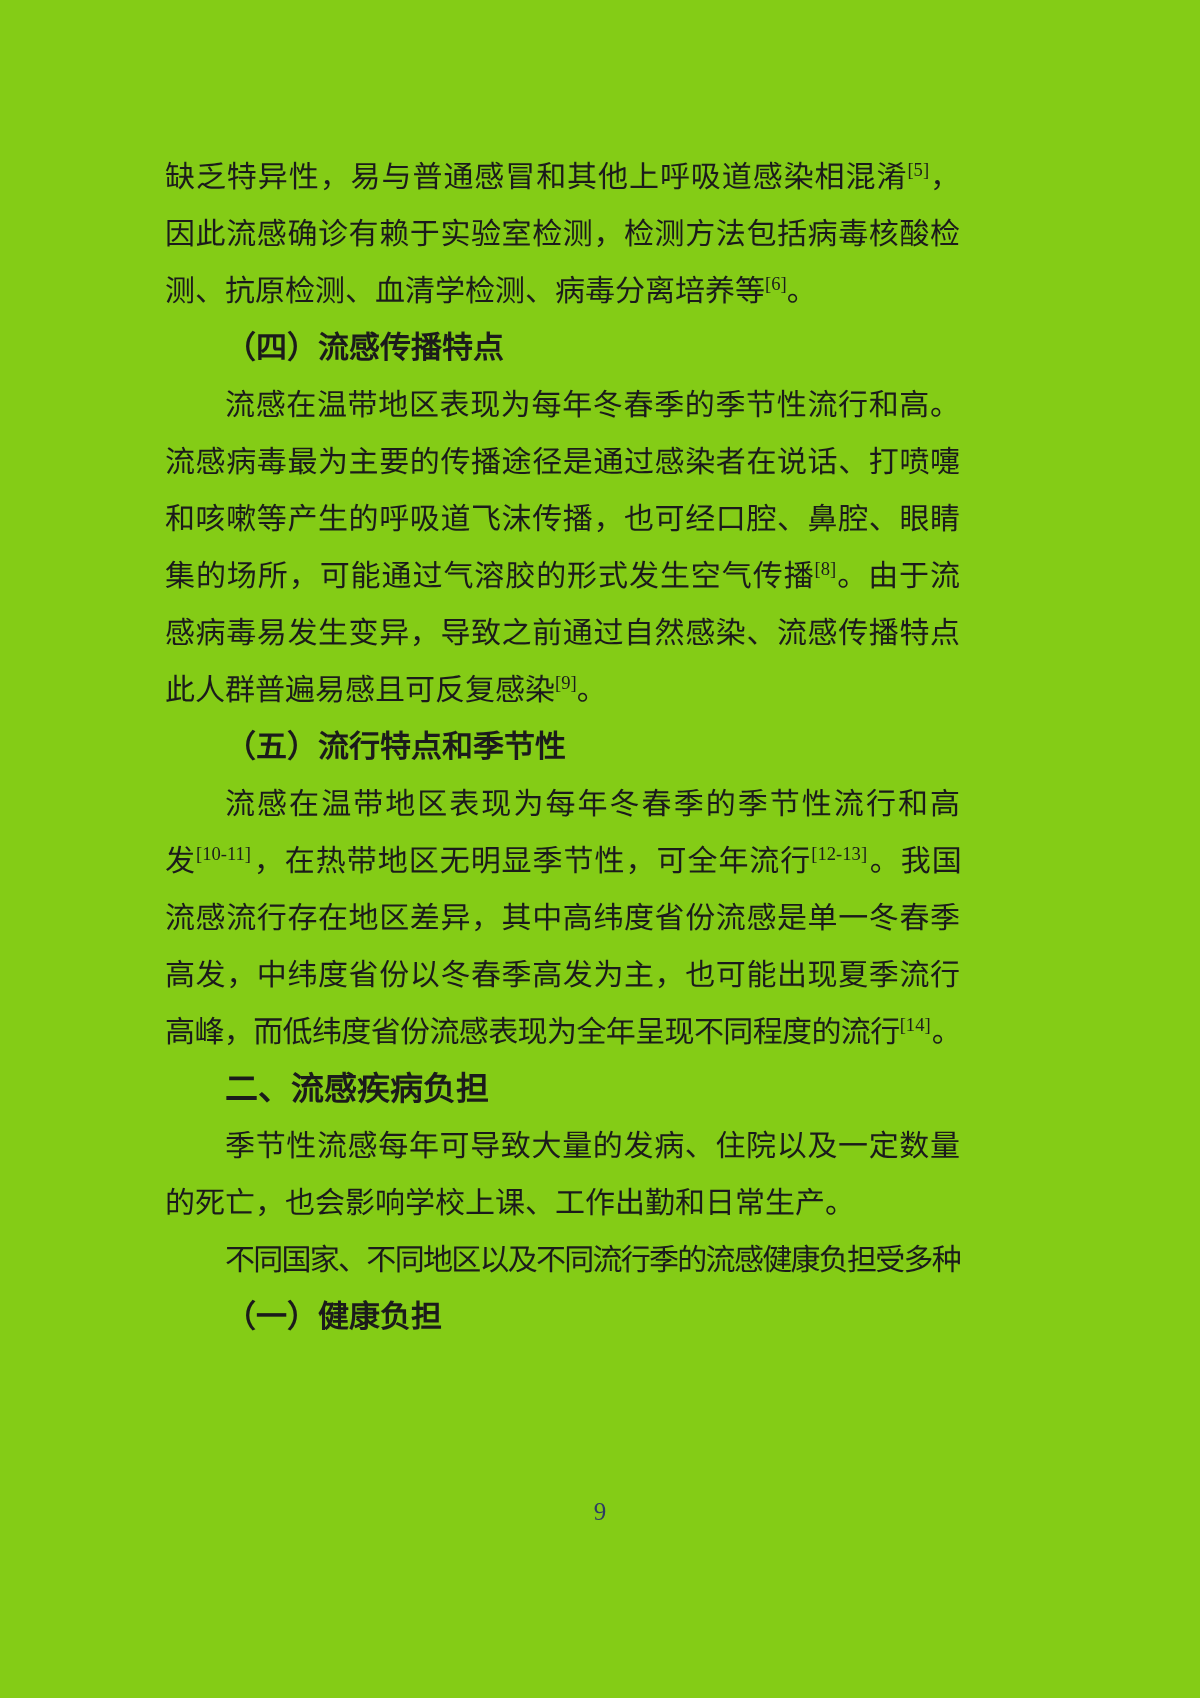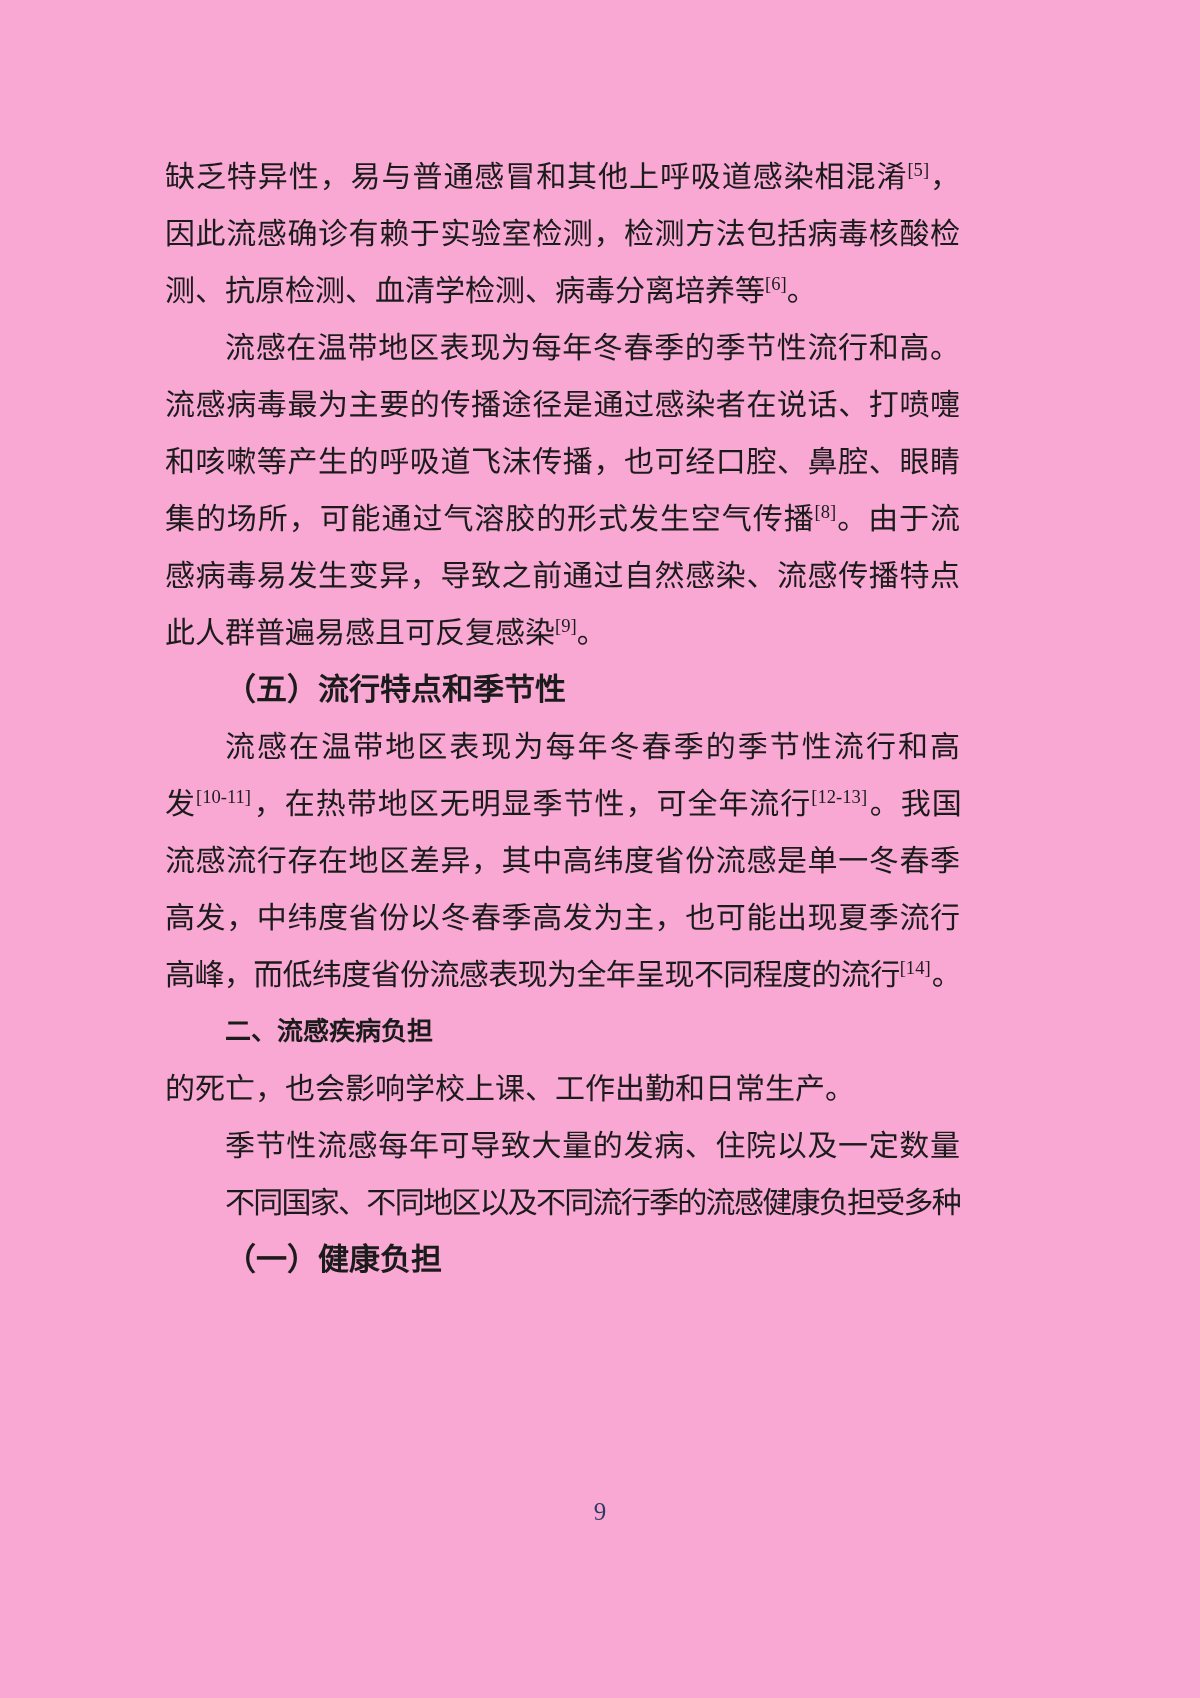--- a/index.html
+++ b/index.html
@@ -40,58 +40,59 @@
   .line.tight {
     letter-spacing: -1.8px;
   }
   .line.kai-heading {
     font-size: 31px;
     font-weight: 600;
   }
   .line.hei-heading {
     font-family: "Liberation Sans", "DejaVu Sans", sans-serif;
     font-weight: 700;
-    font-size: 26px;
+    font-size: 33px;
   }
   sup {
     font-size: 0.62em;
     line-height: 0;
     letter-spacing: 0;
     vertical-align: super;
   }
   .page-number {
     position: absolute;
     left: 0;
     right: 0;
     top: 1498px;
     text-align: center;
     font-size: 25px;
     font-family: "Liberation Serif", "DejaVu Serif", serif;
   }
 </style>
 </head>
 <body>
 
-<div class="page" style="background: #f9a8d4; color: rgb(27, 27, 27);">
+<div class="page" style="background: #84cc16; color: rgb(27, 27, 27);">
   <div class="content">
       <div class="line body justify">缺乏特异性，易与普通感冒和其他上呼吸道感染相混淆<sup>[5]</sup>，</div>
       <div class="line body justify">因此流感确诊有赖于实验室检测，检测方法包括病毒核酸检</div>
       <div class="line body">测、抗原检测、血清学检测、病毒分离培养等<sup>[6]</sup>。</div>
+      <div class="line kai-heading indent">（四）流感传播特点</div>
       <div class="line body indent justify">流感在温带地区表现为每年冬春季的季节性流行和高。</div>
       <div class="line body justify">流感病毒最为主要的传播途径是通过感染者在说话、打喷嚏</div>
       <div class="line body justify">和咳嗽等产生的呼吸道飞沫传播，也可经口腔、鼻腔、眼睛</div>
       <div class="line body justify">集的场所，可能通过气溶胶的形式发生空气传播<sup>[8]</sup>。由于流</div>
       <div class="line body justify">感病毒易发生变异，导致之前通过自然感染、流感传播特点</div>
       <div class="line body">此人群普遍易感且可反复感染<sup>[9]</sup>。</div>
       <div class="line kai-heading indent">（五）流行特点和季节性</div>
       <div class="line body indent justify">流感在温带地区表现为每年冬春季的季节性流行和高</div>
       <div class="line body justify tight">发<sup>[10-11]</sup>，在热带地区无明显季节性，可全年流行<sup>[12-13]</sup>。我国</div>
       <div class="line body justify">流感流行存在地区差异，其中高纬度省份流感是单一冬春季</div>
       <div class="line body justify">高发，中纬度省份以冬春季高发为主，也可能出现夏季流行</div>
       <div class="line body justify tight">高峰，而低纬度省份流感表现为全年呈现不同程度的流行<sup>[14]</sup>。</div>
       <div class="line hei-heading indent">二、流感疾病负担</div>
+      <div class="line body indent justify">季节性流感每年可导致大量的发病、住院以及一定数量</div>
       <div class="line body">的死亡，也会影响学校上课、工作出勤和日常生产。</div>
-      <div class="line body indent justify">季节性流感每年可导致大量的发病、住院以及一定数量</div>
       <div class="line body indent justify tight">不同国家、不同地区以及不同流行季的流感健康负担受多种</div>
       <div class="line kai-heading indent">（一）健康负担</div>
     </div>
   <div class="page-number" style="color: rgb(46, 60, 99);">9</div>
 </div>
 
 </body></html>

